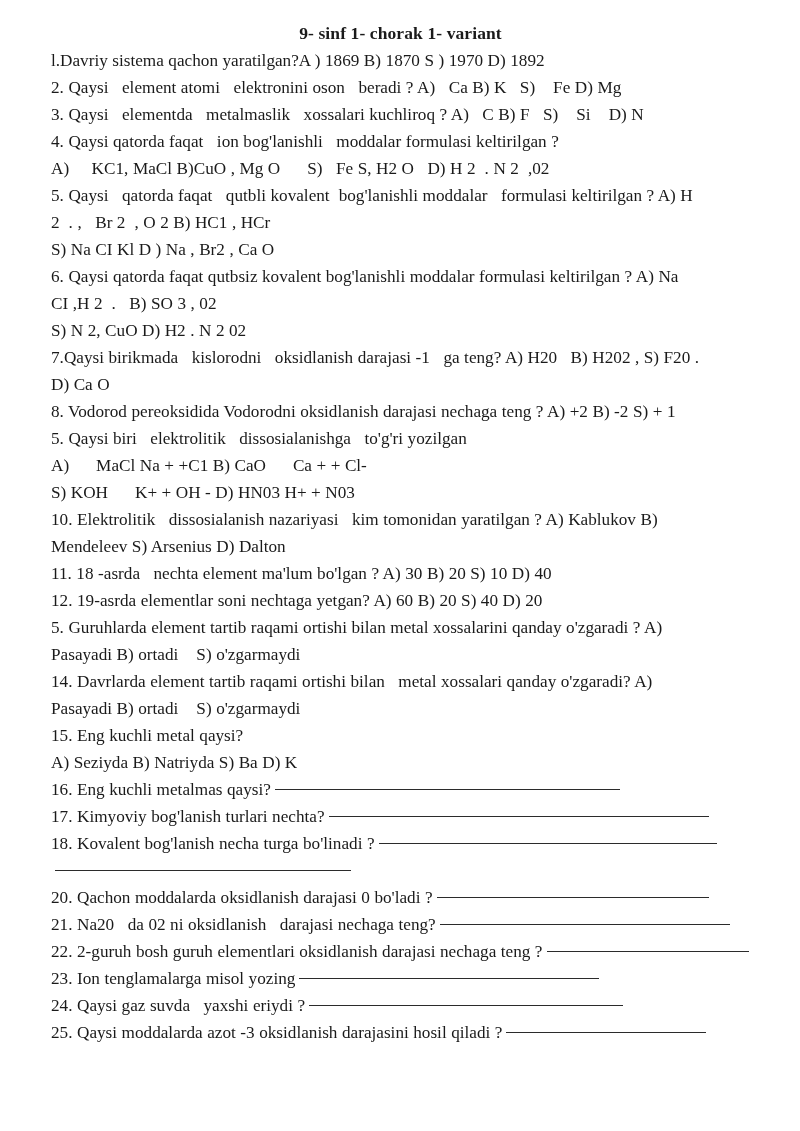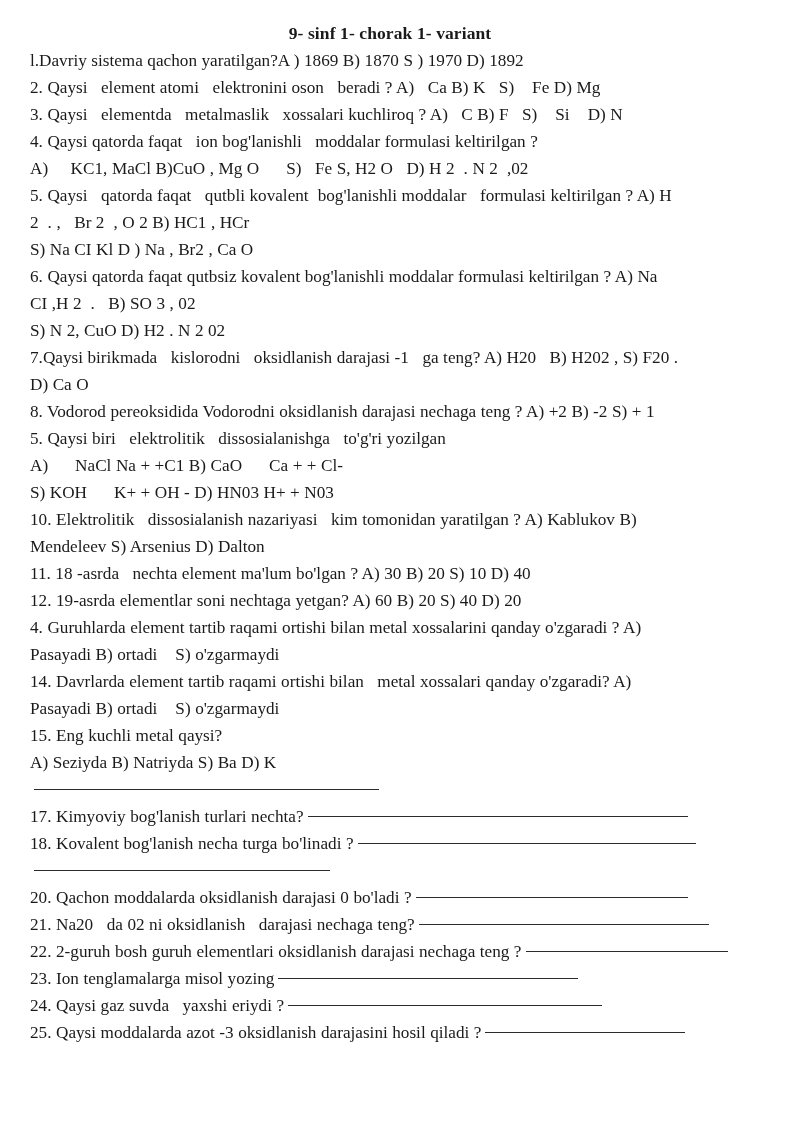--- a/index.html
+++ b/index.html
@@ -15,21 +15,21 @@
     overflow: hidden;
     font-family: "Liberation Serif", "DejaVu Serif", serif;
     color: #1a1a1a;
     -webkit-font-smoothing: antialiased;
   }
 
   .page {
     width: 800px;
     height: 1131px;
     box-sizing: border-box;
-    padding: 22px 28px 0 26px;
+    padding: 22px 28px 0 47px;
     background: #ffffff;
   }
 
   .doc-title {
     text-align: center;
     font-size: 17.5px;
     line-height: 23px;
     letter-spacing: 0.1px;
     margin: 0 0 2px 0;
     padding-right: 18px;
@@ -79,33 +79,33 @@
       <p class="qline"><span>5. Qaysi   qatorda faqat   qutbli kovalent  bog'lanishli moddalar   formulasi keltirilgan ? A) H</span></p>
       <p class="qline"><span>2  . ,   Br 2  , O 2 B) HC1 , HCr</span></p>
       <p class="qline"><span>S) Na CI Kl D ) Na , Br2 , Ca O</span></p>
       <p class="qline"><span>6. Qaysi qatorda faqat qutbsiz kovalent bog'lanishli moddalar formulasi keltirilgan ? A) Na</span></p>
       <p class="qline"><span>CI ,H 2  .   B) SO 3 , 02</span></p>
       <p class="qline"><span>S) N 2, CuO D) H2 . N 2 02</span></p>
       <p class="qline"><span>7.Qaysi birikmada   kislorodni   oksidlanish darajasi -1   ga teng? A) H20   B) H202 , S) F20 .</span></p>
       <p class="qline"><span>D) Ca O</span></p>
       <p class="qline"><span>8. Vodorod pereoksidida Vodorodni oksidlanish darajasi nechaga teng ? A) +2 B) -2 S) + 1</span></p>
       <p class="qline"><span>5. Qaysi biri   elektrolitik   dissosialanishga   to'g'ri yozilgan</span></p>
-      <p class="qline"><span>A)      NaCl Na + +C1 B) CaO      Ca + + Cl-</span></p>
+      <p class="qline"><span>A)      MaCl Na + +C1 B) CaO      Ca + + Cl-</span></p>
       <p class="qline"><span>S) KOH      K+ + OH - D) HN03 H+ + N03</span></p>
       <p class="qline"><span>10. Elektrolitik   dissosialanish nazariyasi   kim tomonidan yaratilgan ? A) Kablukov B)</span></p>
       <p class="qline"><span>Mendeleev S) Arsenius D) Dalton</span></p>
       <p class="qline"><span>11. 18 -asrda   nechta element ma'lum bo'lgan ? A) 30 B) 20 S) 10 D) 40</span></p>
       <p class="qline"><span>12. 19-asrda elementlar soni nechtaga yetgan? A) 60 B) 20 S) 40 D) 20</span></p>
-      <p class="qline"><span>4. Guruhlarda element tartib raqami ortishi bilan metal xossalarini qanday o'zgaradi ? A)</span></p>
+      <p class="qline"><span>5. Guruhlarda element tartib raqami ortishi bilan metal xossalarini qanday o'zgaradi ? A)</span></p>
       <p class="qline"><span>Pasayadi B) ortadi    S) o'zgarmaydi</span></p>
       <p class="qline"><span>14. Davrlarda element tartib raqami ortishi bilan   metal xossalari qanday o'zgaradi? A)</span></p>
       <p class="qline"><span>Pasayadi B) ortadi    S) o'zgarmaydi</span></p>
       <p class="qline"><span>15. Eng kuchli metal qaysi?</span></p>
       <p class="qline"><span>A) Seziyda B) Natriyda S) Ba D) K</span></p>
-      <p class="qline"><span class="blank" style="width: 345px;"></span></p>
+      <p class="qline"><span>16. Eng kuchli metalmas qaysi?</span><span class="blank" style="width: 345px;"></span></p>
       <p class="qline"><span>17. Kimyoviy bog'lanish turlari nechta?</span><span class="blank" style="width: 380px;"></span></p>
       <p class="qline"><span>18. Kovalent bog'lanish necha turga bo'linadi ?</span><span class="blank" style="width: 338px;"></span></p>
       <p class="qline"><span class="blank" style="width: 296px;"></span></p>
       <p class="qline"><span>20. Qachon moddalarda oksidlanish darajasi 0 bo'ladi ?</span><span class="blank" style="width: 272px;"></span></p>
       <p class="qline"><span>21. Na20   da 02 ni oksidlanish   darajasi nechaga teng?</span><span class="blank" style="width: 290px;"></span></p>
       <p class="qline"><span>22. 2-guruh bosh guruh elementlari oksidlanish darajasi nechaga teng ?</span><span class="blank" style="width: 202px;"></span></p>
       <p class="qline"><span>23. Ion tenglamalarga misol yozing</span><span class="blank" style="width: 300px;"></span></p>
       <p class="qline"><span>24. Qaysi gaz suvda   yaxshi eriydi ?</span><span class="blank" style="width: 314px;"></span></p>
       <p class="qline"><span>25. Qaysi moddalarda azot -3 oksidlanish darajasini hosil qiladi ?</span><span class="blank" style="width: 200px;"></span></p>
     </div>

